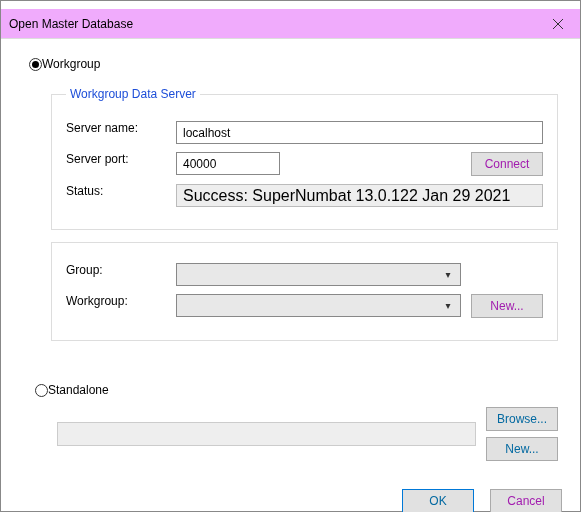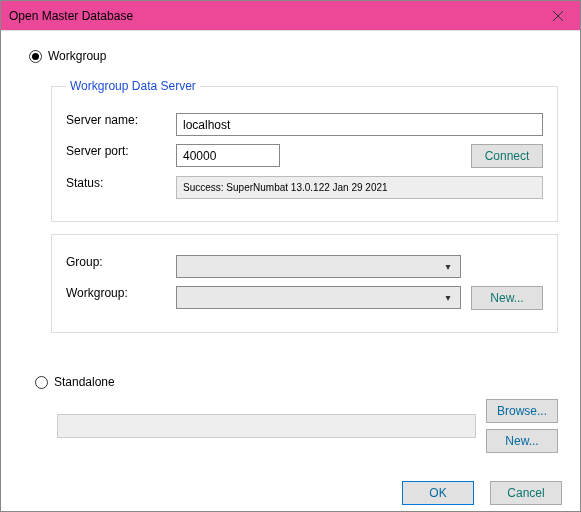--- a/index.html
+++ b/index.html
@@ -20,42 +20,42 @@
     background: #fff;
     display: flex;
     flex-direction: column;
   }
   .titlebar {
     height: 30px;
     display: flex;
     align-items: center;
     padding: 0 0 0 8px;
     border-bottom: 1px solid #ddd;
-    background: #ec4899;
+    background: #f0abfc;
+    margin-top: 8px;
   }
   .titlebar .title { flex: 1; font-size: 12px; }
   .titlebar .close {
     width: 44px;
     height: 30px;
     display: flex;
     align-items: center;
     justify-content: center;
     font-size: 14px;
     color: #333;
   }
   .content {
     flex: 1;
     padding: 18px 22px 14px 22px;
     display: flex;
     flex-direction: column;
   }
   .radio-row {
     display: flex;
     align-items: center;
-    gap: 6px;
     margin-bottom: 10px;
     margin-left: 6px;
   }
   .radio {
     width: 13px; height: 13px;
     border: 1px solid #333;
     border-radius: 50%;
     display: inline-flex;
     align-items: center;
     justify-content: center;
@@ -98,35 +98,35 @@
   input[type=text].field.short {
     flex: none;
     width: 104px;
   }
   .status-box {
     flex: 1;
     height: 23px;
     border: 1px solid #bbb;
     background: #eee;
     padding: 3px 6px;
-    font-size: 10px;
+    font-size: 16px;
     color: #000;
     display: flex;
     align-items: center;
   }
   .btn {
     height: 24px;
     min-width: 72px;
     border: 1px solid #aaa;
     background: #e1e1e1;
     font-family: inherit;
     font-size: 12px;
     padding: 0 10px;
     cursor: pointer;
-    color: #0f766e;
+    color: #a21caf;
   }
   .btn:disabled {
     color: #0369a1;
     cursor: default;
   }
   .btn.default {
     border: 1px solid #0078d7;
   }
   .select {
     flex: 1;

